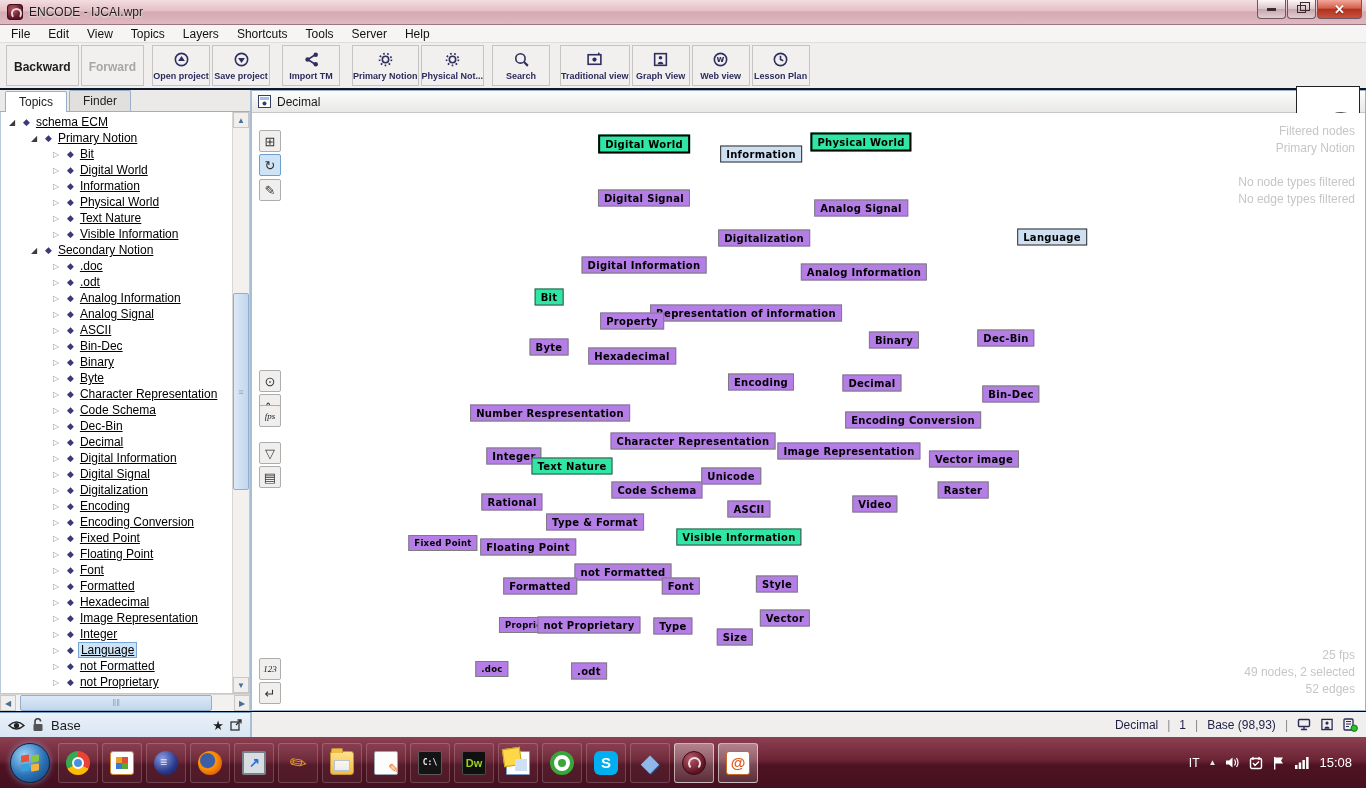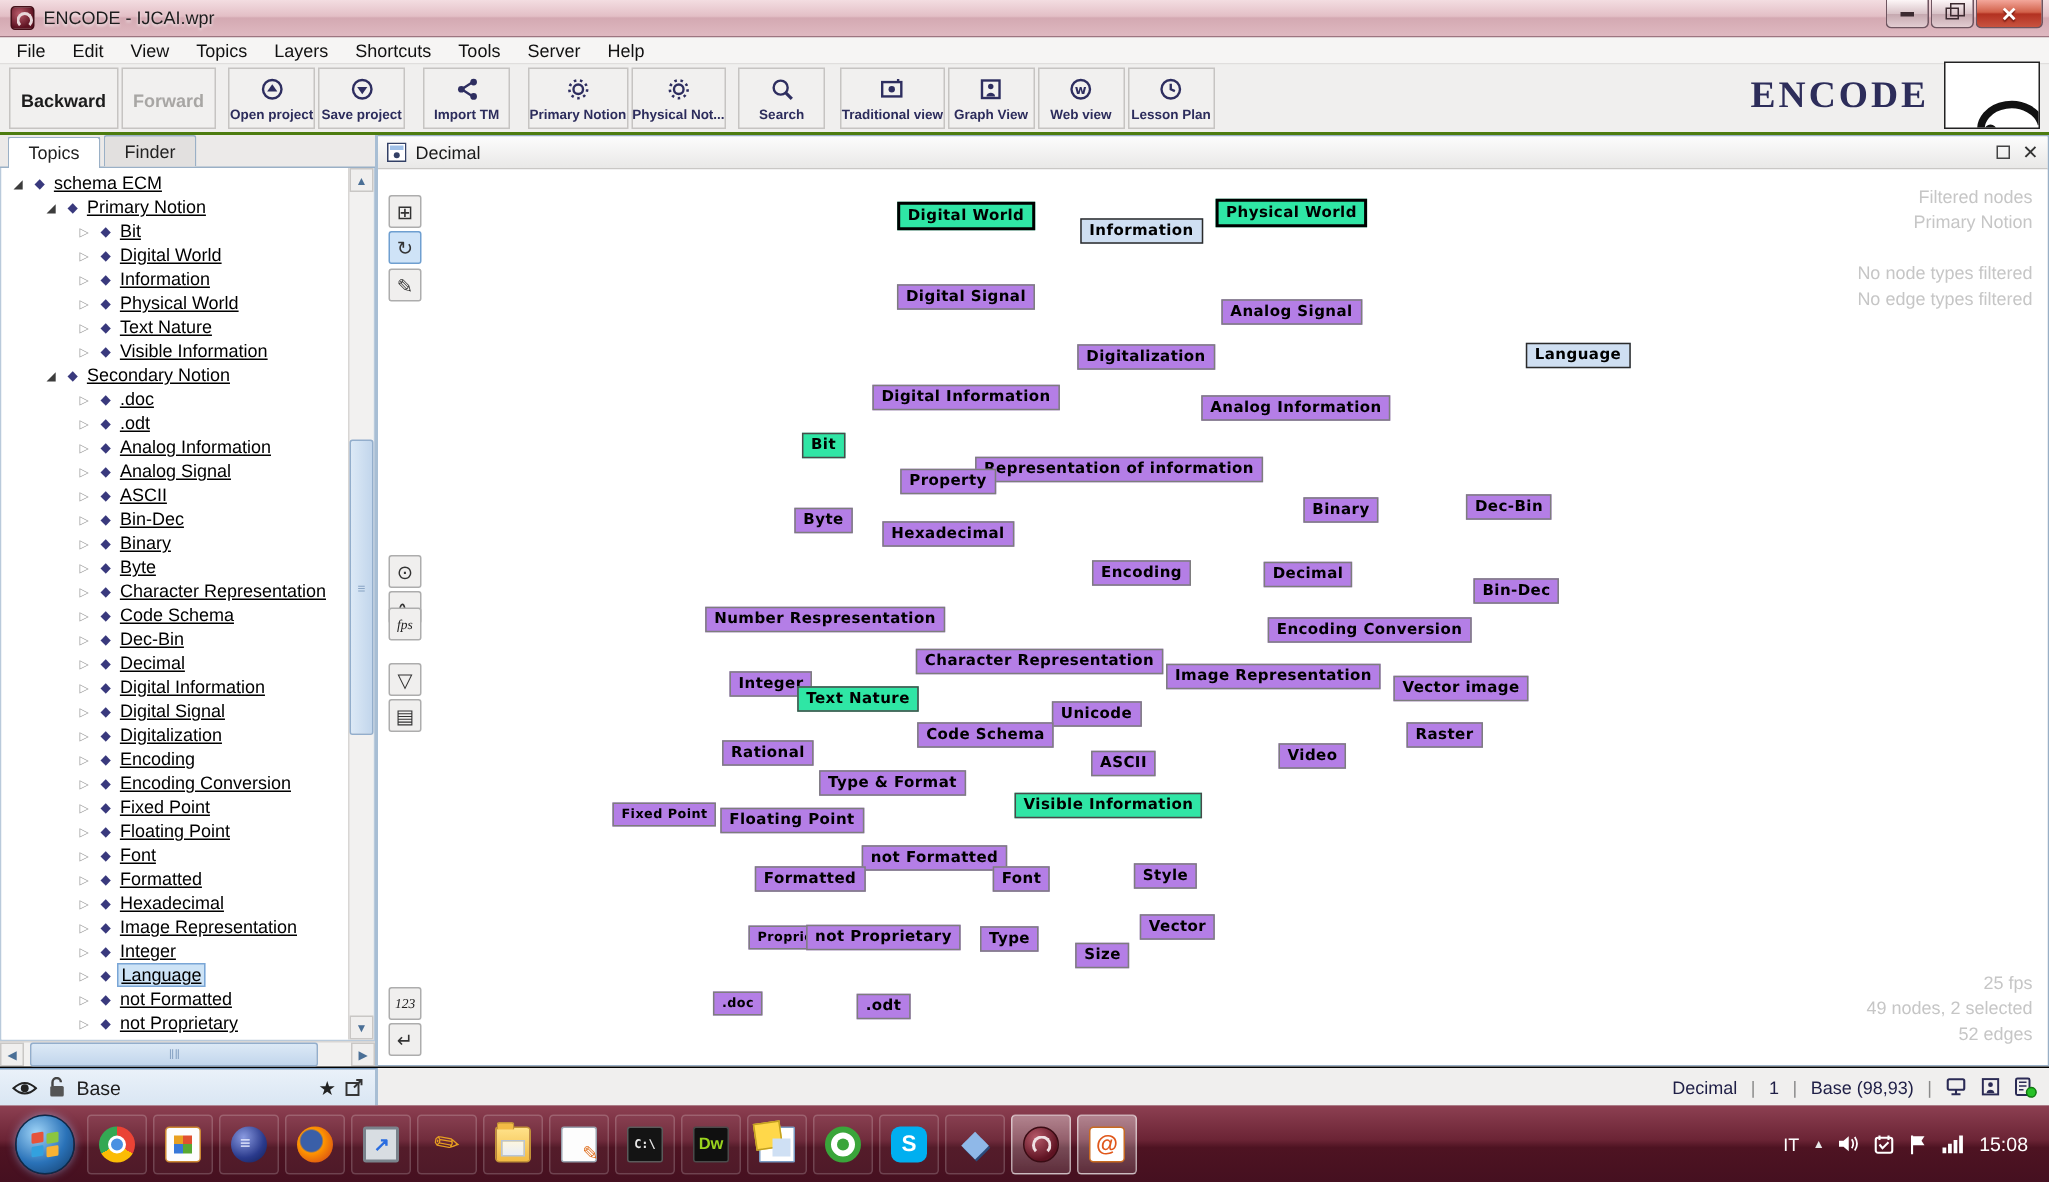--- a/index.html
+++ b/index.html
@@ -17,21 +17,21 @@
   .minbar{width:9px;height:3px;background:#3c2a30;}
   .restore{width:9px;height:8px;border:1px solid #3c2a30;position:relative;background:transparent;}
   .restore::after{content:"";position:absolute;left:2px;top:-4px;width:8px;height:7px;border:1px solid #3c2a30;}
   .xg{color:#fff;text-shadow:0 1px 1px #7a1a10;}
 
   
   .menubar{height:18px;background:#f6f5f4;border-bottom:1px solid #e0dedd;display:flex;align-items:center;padding-left:2px;}
   .menu-item{font-size:12px;color:#111;padding:1px 9px;cursor:default;}
 
   
-  .toolbar{height:47px;background:#f0efee;display:flex;align-items:flex-end;padding:2px 4px;border-bottom:2px solid #4d7c0f;}
+  .toolbar{height:47px;background:#f0efee;display:flex;align-items:flex-start;padding:2px 4px;border-bottom:2px solid #0f172a;flex-direction:column;}
   .tbtn{min-width:58px;height:41px;border:1px solid #c6c4c2;background:#f1f0ef;display:flex;flex-direction:column;align-items:center;justify-content:center;margin-left:2px;cursor:default;}
   .tbtn.ttext{justify-content:center;padding:0 7px;}
   .ttext .tlabel{font-size:12px;color:#1c1c1c;}
   .tdis .tlabel{color:#a8a6a4;}
   .ticon{height:18px;display:flex;align-items:center;justify-content:center;}
   .ticon svg{width:17px;height:17px;}
   .tlabel{font-size:9px;font-weight:bold;color:#2c2c5c;margin-top:2px;white-space:nowrap;}
   .logo-wrap{margin-left:auto;display:flex;align-items:center;gap:10px;padding-right:2px;}
   .logo-text{font-family:"Liberation Serif",serif;font-weight:bold;font-size:25px;color:#2d2d5a;letter-spacing:2px;}
   .logo-box{width:64px;height:45px;background:#fff;border:1px solid #222;position:relative;overflow:hidden;}

